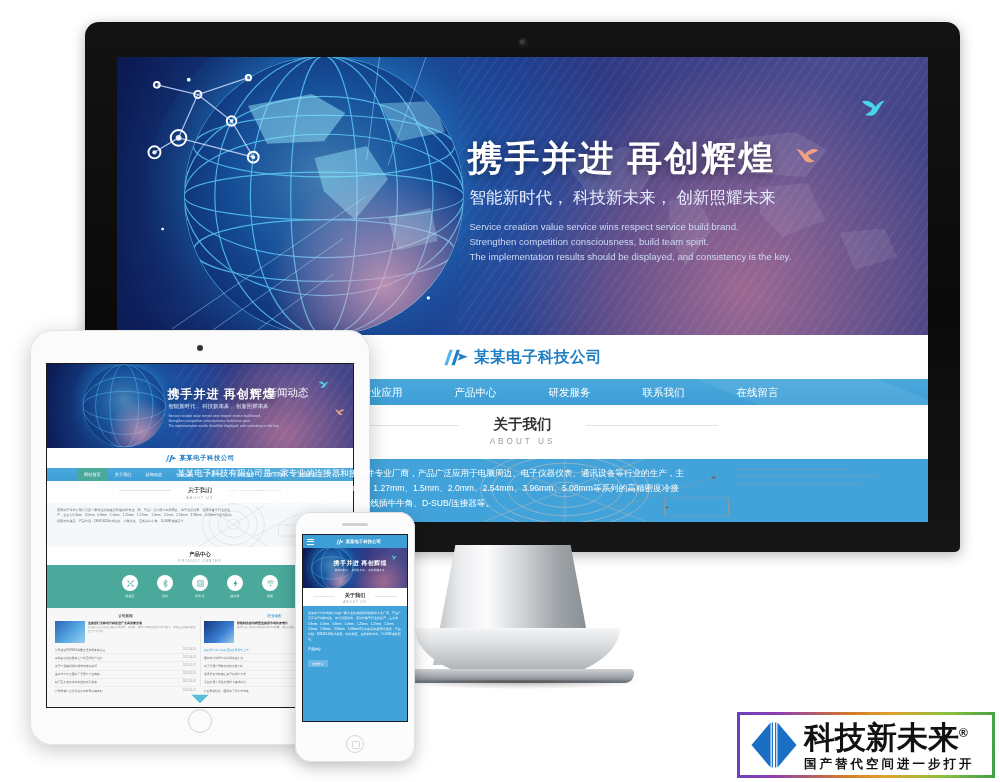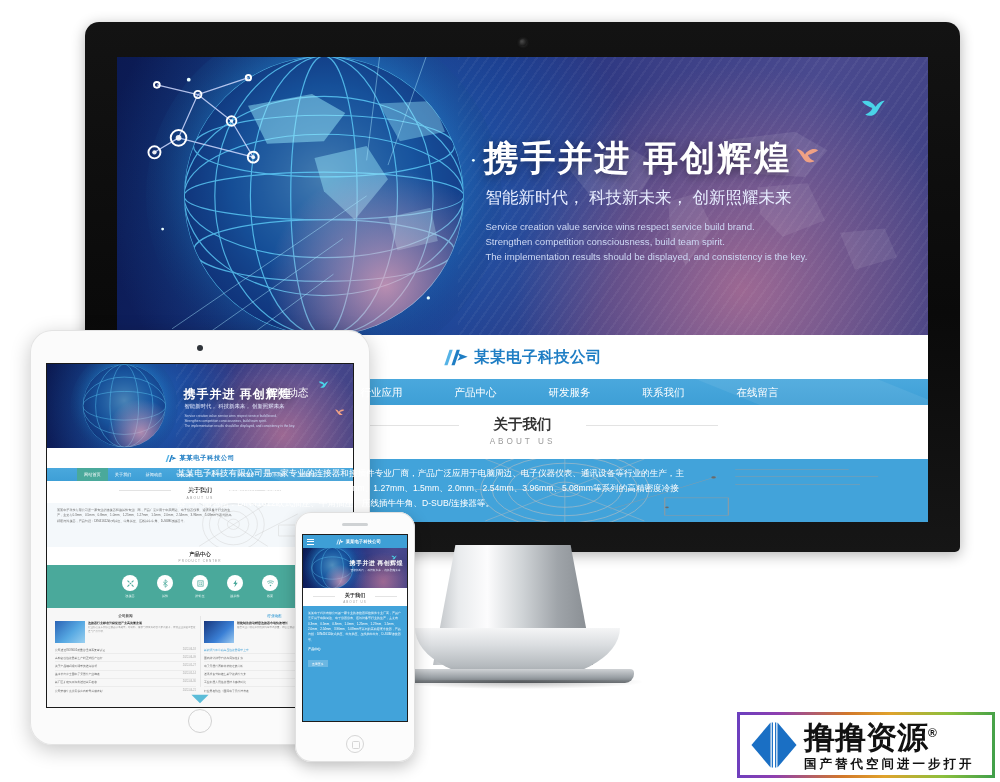--- a/index.html
+++ b/index.html
@@ -63,21 +63,21 @@
     position: absolute; right: 0; top: 0; width: 58%; height: 100%;
     background: repeating-linear-gradient(125deg, rgba(255,255,255,.05) 0 2px, rgba(255,255,255,0) 2px 8px);
     opacity: .85;
   }
   .hero-map {
     position: absolute; right: 2%; top: 16%; width: 46%; height: 74%;
     opacity: .18;
   }
   .globe { position: absolute; left: -4%; top: -14%; width: 56%; height: 128%; }
   .hero-net { position: absolute; left: 1%; top: 4%; width: 34%; height: 52%; }
-  .hero-copy { position: absolute; right: 0; top: 0; height: 100%; width: 60%; text-decoration: underline; }
+  .hero-copy { position: absolute; right: 16px; top: 0; height: 100%; width: 60%; text-decoration: underline; }
   .hero-h1 {
     color: #fff; font-weight: 700; letter-spacing: 2px;
     text-shadow: 0 2px 10px rgba(0,0,0,.45);
     white-space: nowrap;
   }
   .hero-h2 { color: #e7edff; white-space: nowrap; }
   .hero-en { color: #cdd8f4; line-height: 1.55; }
   .bird { position: absolute; }
 
   .site-logo-row { background: #fff; display: flex; align-items: center; justify-content: center; }
@@ -661,19 +661,19 @@
 
   <div class="watermark">
     <div class="watermark-inner">
       <svg class="wm-mark" viewBox="0 0 60 60">
         <path d="M26,4 L26,56 L4,30 Z" fill="#1a6fc4"></path>
         <path d="M34,4 L34,56 L56,30 Z" fill="#1a6fc4"></path>
         <rect x="27.4" y="4" width="1.4" height="52" fill="#1a6fc4"></rect>
         <rect x="31.2" y="4" width="1.4" height="52" fill="#1a6fc4"></rect>
       </svg>
       <div class="wm-texts">
-        <div class="wm-title"><span>撸撸资源</span><span class="wm-reg">®</span></div>
+        <div class="wm-title"><span>科技新未来</span><span class="wm-reg">®</span></div>
         <div class="wm-sub">国产替代空间进一步打开</div>
       </div>
     </div>
   </div>
 
 </div>
 
 </body></html>

